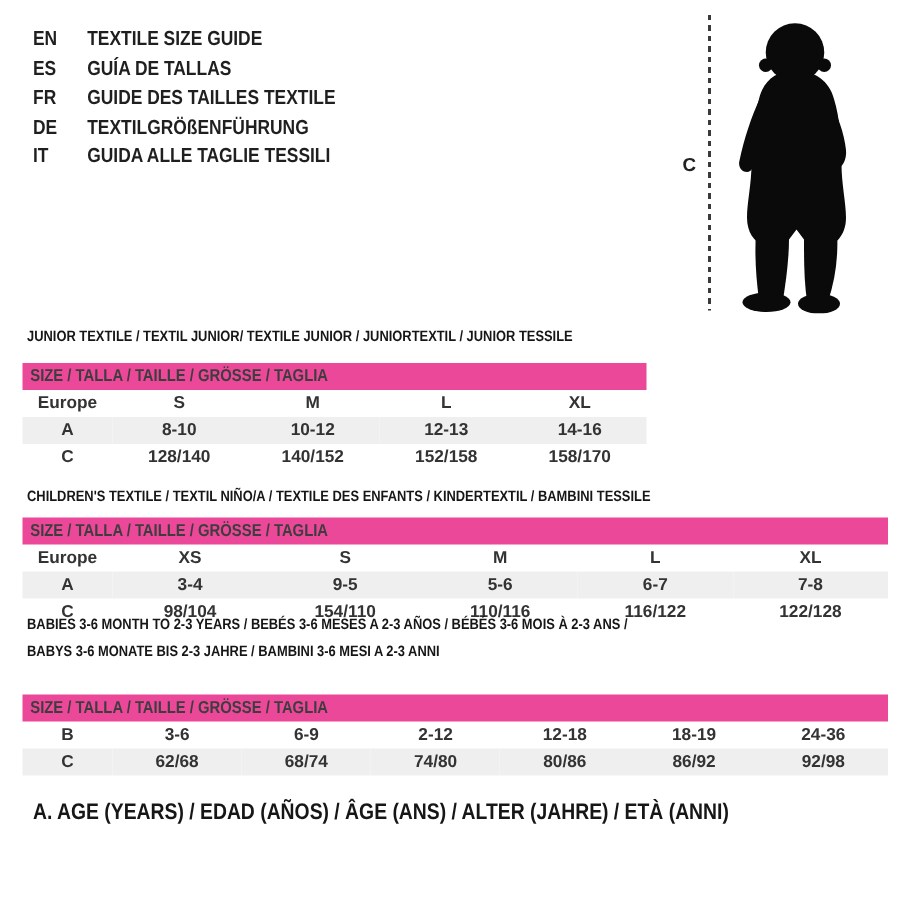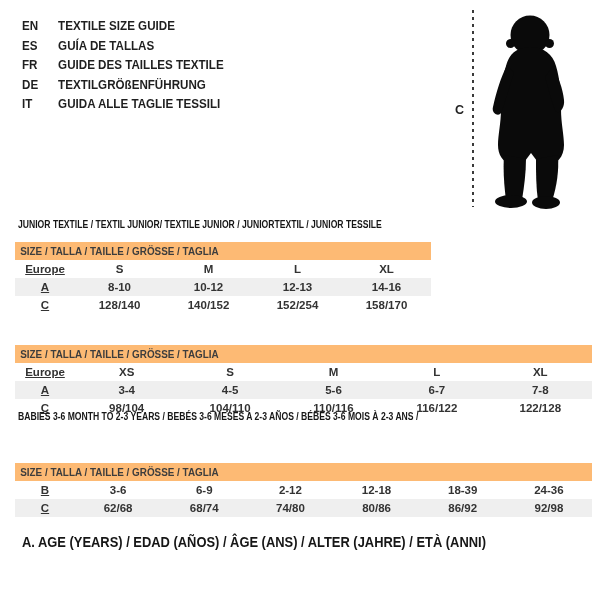--- a/index.html
+++ b/index.html
@@ -27,22 +27,22 @@
   .h3 { top:408px; }
 
   
   table.size-table { position:absolute; border-collapse:collapse; table-layout:fixed;
                      font-weight:bold; font-size:11.5px; color:#333; }
   .t1 { left:15px; top:242px; width:416px; }
   .t2 { left:15px; top:345px; width:577px; }
   .t3 { left:15px; top:463px; width:577px; }
   col.c-label { width:60px; }
   table.size-table td { height:18px; padding:0; text-align:center; vertical-align:middle; }
-  tr.bar-row td { background:#fdba74; text-align:left; color:#3d3d3d; }
-  td.lbl { text-align:left; padding-left:6px;text-decoration:underline; }
+  tr.bar-row td { background:#ec4899; text-align:left; color:#3d3d3d; }
+  td.lbl { text-align:left; padding-left:6px; }
   tr.stripe td { background:#efefef; }
   tr.bar-row td .cond { padding-left:6px; }
 
   
   .legend { position:absolute; left:22px; top:532px; font-weight:bold; font-size:15px; line-height:19px; color:#161616; }
 </style>
 </head>
 <body>
 
 <div class="canvas">
@@ -120,26 +120,29 @@
         <td class="lbl">A</td>
         <td>8-10</td>
         <td>10-12</td>
         <td>12-13</td>
         <td>14-16</td>
       </tr>
       <tr>
         <td class="lbl">C</td>
         <td>128/140</td>
         <td>140/152</td>
-        <td>152/254</td>
+        <td>152/158</td>
         <td>158/170</td>
       </tr>
     </tbody>
   </table>
 
+  <div class="sec-heading h2">
+    <span class="cond">CHILDREN'S TEXTILE / TEXTIL NIÑO/A / TEXTILE DES ENFANTS / KINDERTEXTIL / BAMBINI TESSILE</span>
+  </div>
   <table class="size-table t2">
     <colgroup>
         <col class="c-label">
         <col>
         <col>
         <col>
         <col>
         <col>
       </colgroup>
     <tbody>
@@ -150,38 +153,39 @@
         <td class="lbl">Europe</td>
         <td>XS</td>
         <td>S</td>
         <td>M</td>
         <td>L</td>
         <td>XL</td>
       </tr>
       <tr class="stripe">
         <td class="lbl">A</td>
         <td>3-4</td>
-        <td>4-5</td>
+        <td>9-5</td>
         <td>5-6</td>
         <td>6-7</td>
         <td>7-8</td>
       </tr>
       <tr>
         <td class="lbl">C</td>
         <td>98/104</td>
-        <td>104/110</td>
+        <td>154/110</td>
         <td>110/116</td>
         <td>116/122</td>
         <td>122/128</td>
       </tr>
     </tbody>
   </table>
 
   <div class="sec-heading h3">
     <div><span class="cond">BABIES 3-6 MONTH TO 2-3 YEARS / BEBÉS 3-6 MESES A 2-3 AÑOS / BÉBÉS 3-6 MOIS À 2-3 ANS /</span></div>
+    <div><span class="cond">BABYS 3-6 MONATE BIS 2-3 JAHRE / BAMBINI 3-6 MESI A 2-3 ANNI</span></div>
   </div>
   <table class="size-table t3">
     <colgroup>
         <col class="c-label">
         <col>
         <col>
         <col>
         <col>
         <col>
         <col>
@@ -189,21 +193,21 @@
     <tbody>
       <tr class="bar-row">
         <td colspan="7"><span class="cond">SIZE / TALLA / TAILLE / GRÖSSE / TAGLIA</span></td>
       </tr>
       <tr>
         <td class="lbl">B</td>
         <td>3-6</td>
         <td>6-9</td>
         <td>2-12</td>
         <td>12-18</td>
-        <td>18-39</td>
+        <td>18-19</td>
         <td>24-36</td>
       </tr>
       <tr class="stripe">
         <td class="lbl">C</td>
         <td>62/68</td>
         <td>68/74</td>
         <td>74/80</td>
         <td>80/86</td>
         <td>86/92</td>
         <td>92/98</td>

